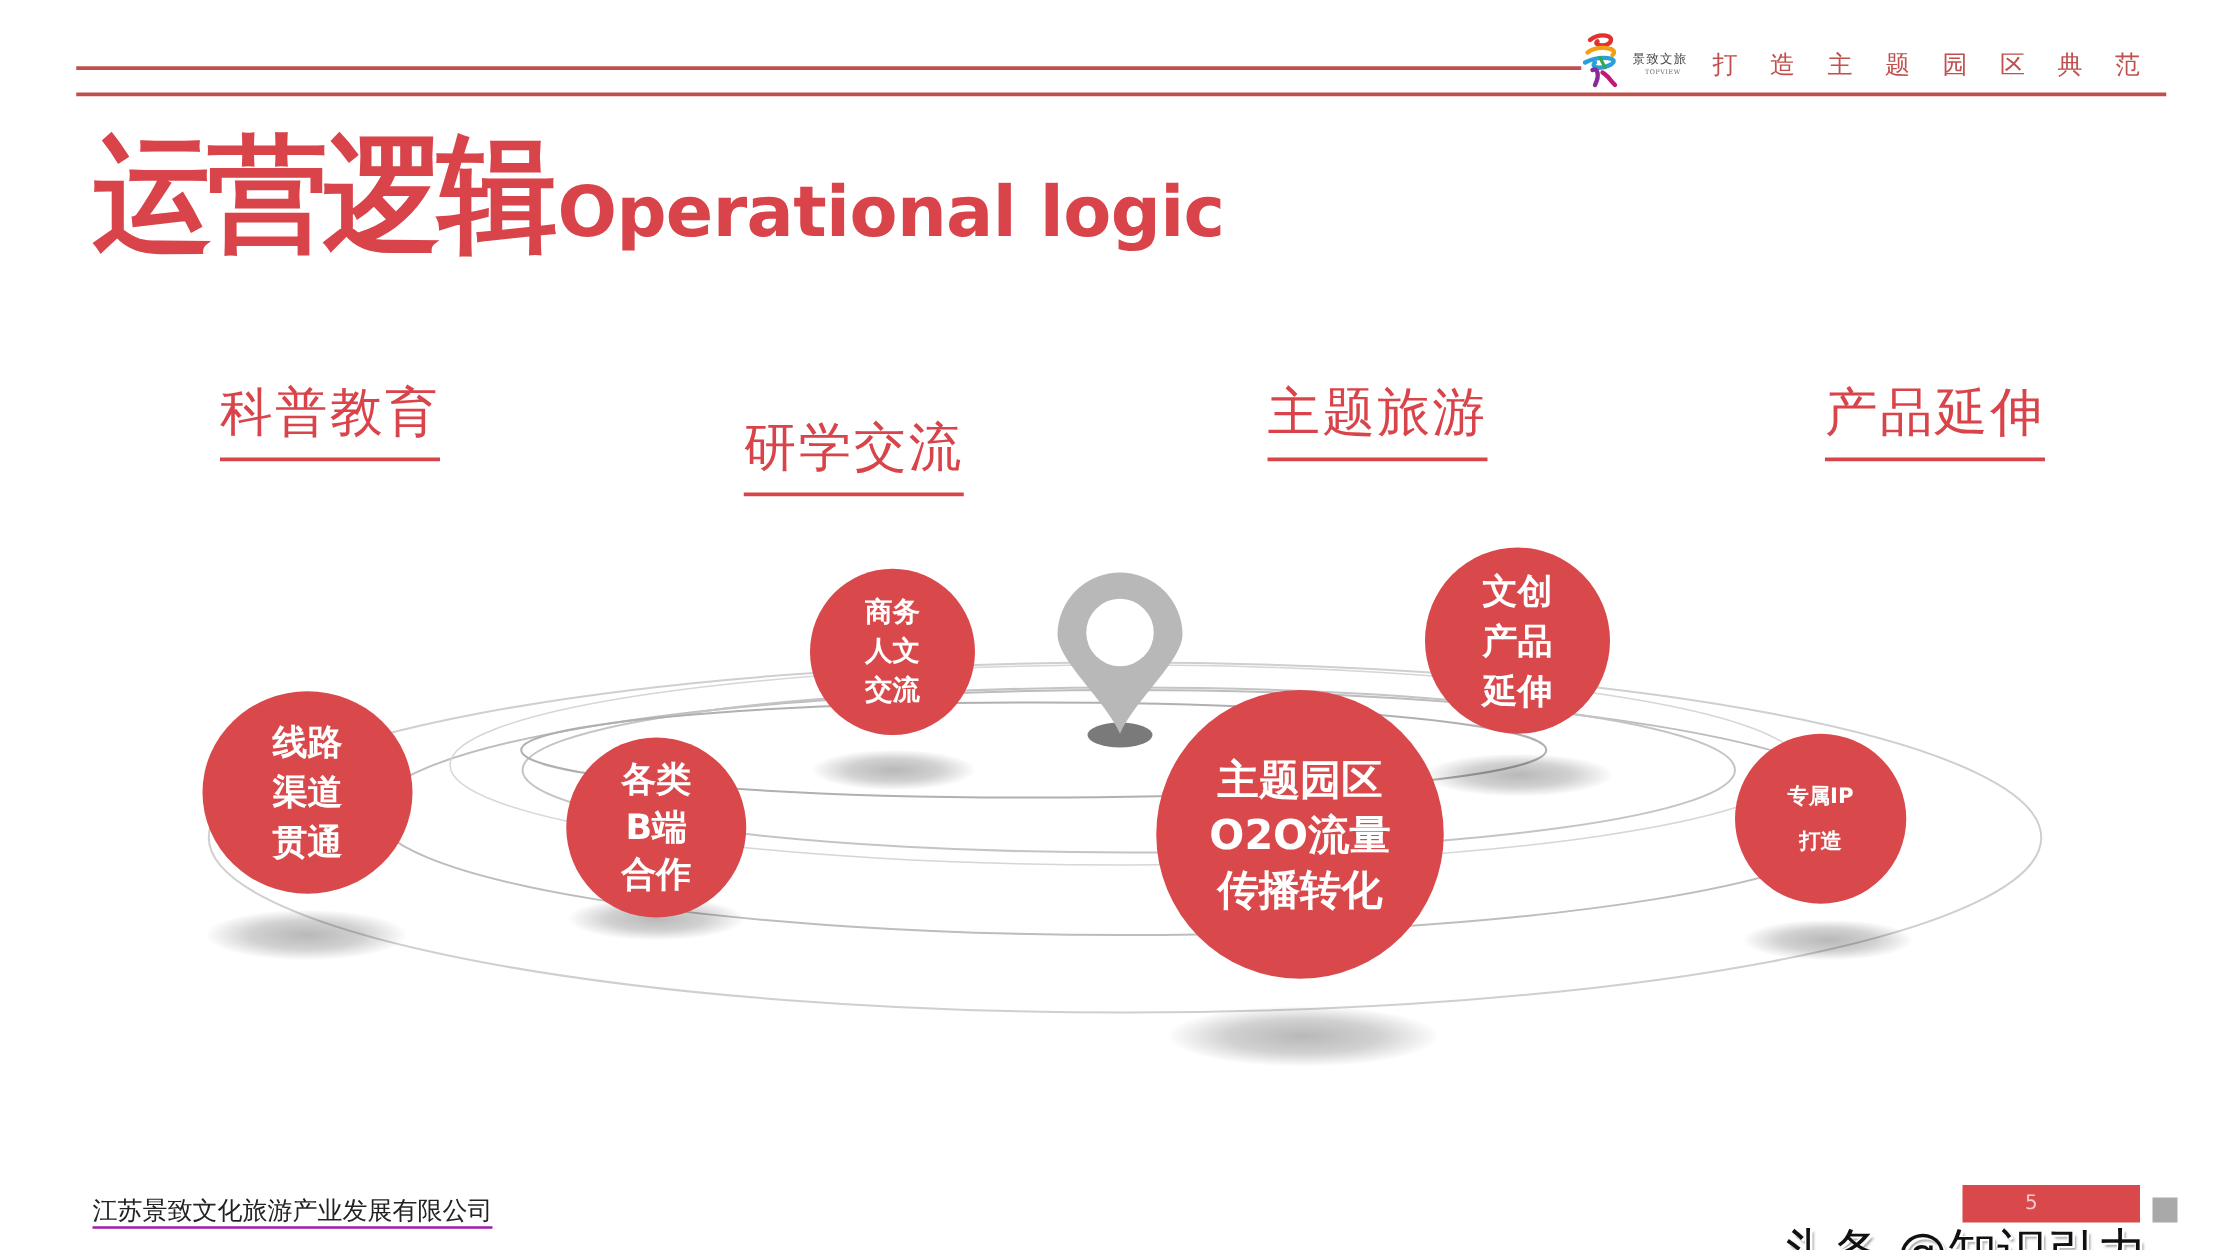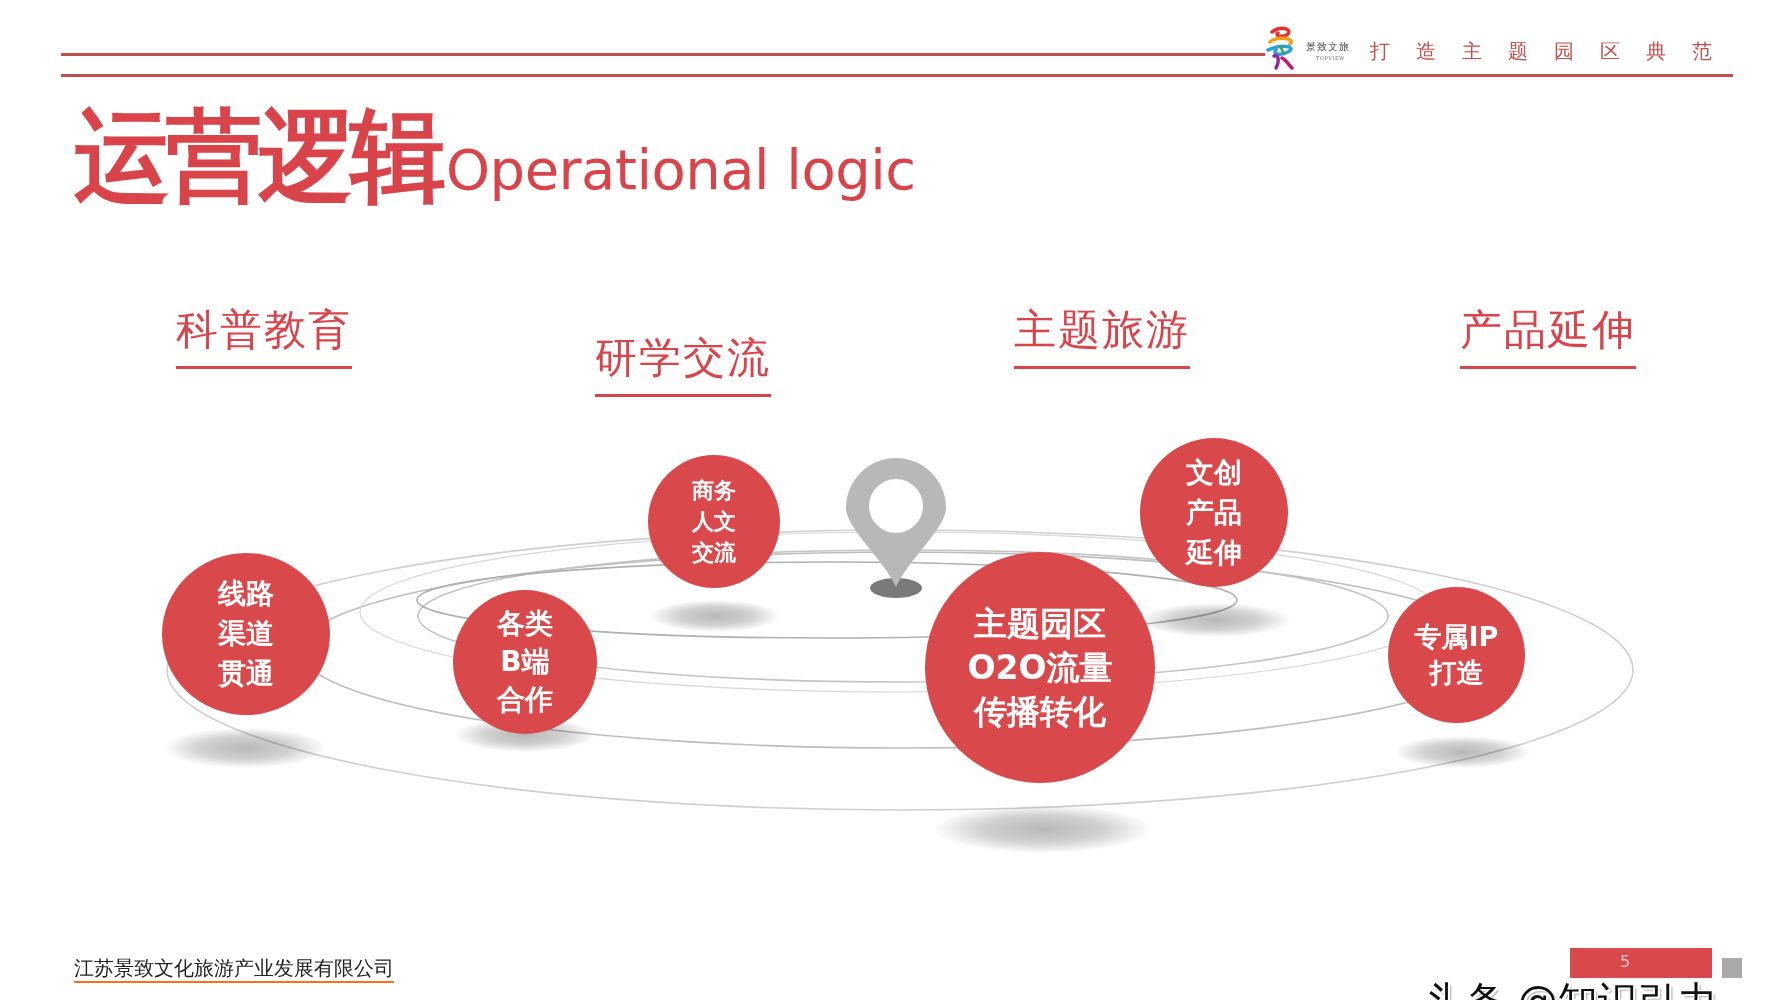--- a/index.html
+++ b/index.html
@@ -13,32 +13,32 @@
   .logo { position: absolute; left: 1266px; top: 24px; width: 112px; height: 50px; }
   .logo-mark { position: absolute; left: 0; top: 0; width: 34px; height: 48px; }
   .logo-cn { position: absolute; left: 40px; top: 16px; font-family: "DejaVu Serif", serif; font-size: 10px; color: #444; letter-spacing: 1px; white-space: nowrap; }
   .logo-en { position: absolute; left: 50px; top: 31px; font-family: "DejaVu Serif", serif; font-size: 5px; color: #666; letter-spacing: 0.5px; }
 
   .tagline { position: absolute; left: 1370px; top: 38px; display: flex; gap: 0; font-family: "DejaVu Serif", serif; font-size: 20px; color: #c0504d; }
   .tagline span { display: inline-block; width: 46px; }
 
   .title { position: absolute; left: 74px; top: 96px; white-space: nowrap; color: #d9444a; }
   .title-cn { font-family: "DejaVu Serif", serif; font-weight: bold; font-size: 96px; letter-spacing: -4px; vertical-align: baseline; line-height: 120px; display: inline-block; transform: scaleY(1.05); }
-  .title-en { font-family: "DejaVu Sans", sans-serif; font-size: 56px; font-weight: normal; vertical-align: baseline; margin-left: 4px; letter-spacing: -0.5px; margin-top: 44px; }
+  .title-en { font-family: "DejaVu Sans", sans-serif; font-size: 56px; font-weight: bold; vertical-align: baseline; margin-left: 4px; letter-spacing: -0.5px; margin-top: 44px; }
 
   .heading { position: absolute; top: 306px; font-family: "DejaVu Serif", serif; font-size: 42px; color: #d9444a; padding-bottom: 12px; border-bottom: 3px solid #d9444a; letter-spacing: 2px; line-height: 48px; }
 
   .diagram { position: absolute; left: 0; top: 0; width: 1778px; height: 1000px; pointer-events: none; }
   .diagram svg { position: absolute; left: 0; top: 0; }
 
   .bubble { position: absolute; border-radius: 50%; background: #d9484b; display: flex; align-items: center; justify-content: center; text-align: center; color: #ffffff; font-family: "DejaVu Sans", sans-serif; font-weight: bold; pointer-events: auto; }
   .bubble .txt { white-space: pre-line; }
   .shadow { position: absolute; border-radius: 50%; background: radial-gradient(ellipse at center, rgba(0,0,0,0.28) 0%, rgba(0,0,0,0.18) 40%, rgba(0,0,0,0) 72%); }
 
-  .footer-company { position: absolute; left: 74px; top: 955px; font-family: "DejaVu Serif", serif; font-size: 20px; color: #222; border-bottom: 2px solid #f97316; line-height: 26px; }
+  .footer-company { position: absolute; left: 74px; top: 955px; font-family: "DejaVu Serif", serif; font-size: 20px; color: #222; border-bottom: 2px solid #a21caf; line-height: 26px; }
 
   .page-bar { position: absolute; left: 1570px; top: 948px; width: 142px; height: 30px; background: #d9484b; }
   .page-num { position: absolute; left: 1620px; top: 952px; font-size: 16px; color: #f3c8c8; font-family: "DejaVu Sans", sans-serif; }
   .page-grey { position: absolute; left: 1722px; top: 958px; width: 20px; height: 20px; background: #a9a9a9; }
   .watermark { position: absolute; left: 1425px; top: 974px; font-family: "DejaVu Sans", sans-serif; font-size: 40px; color: #111; white-space: nowrap; text-shadow: 2px 2px 0 #ffffff, -1px -1px 0 #ffffff, 3px 3px 2px rgba(0,0,0,0.35); }
 </style>
 </head>
 <body>
 
 <div class="rule top"></div>
@@ -128,21 +128,21 @@
   <div class="bubble" style="left:925px; top:552px; width:230px; height:231px; font-size:33px; line-height:44px;">
     <span class="txt">主题园区
 O2O流量
 传播转化</span>
   </div>
   <div class="bubble" style="left:1140px; top:438px; width:148px; height:149px; font-size:28px; line-height:40px;">
     <span class="txt">文创
 产品
 延伸</span>
   </div>
-  <div class="bubble" style="left:1388px; top:587px; width:137px; height:136px; font-size:27px; line-height:36px;">
+  <div class="bubble" style="left:1388px; top:587px; width:137px; height:136px; font-size:17px; line-height:36px;">
     <span class="txt">专属IP
 打造</span>
   </div>
 </div>
 
 <div class="footer-company">江苏景致文化旅游产业发展有限公司</div>
 <div class="page-bar"></div>
 <div class="page-num">5</div>
 <div class="page-grey"></div>
 <div class="watermark">头条 @知识引力</div>

